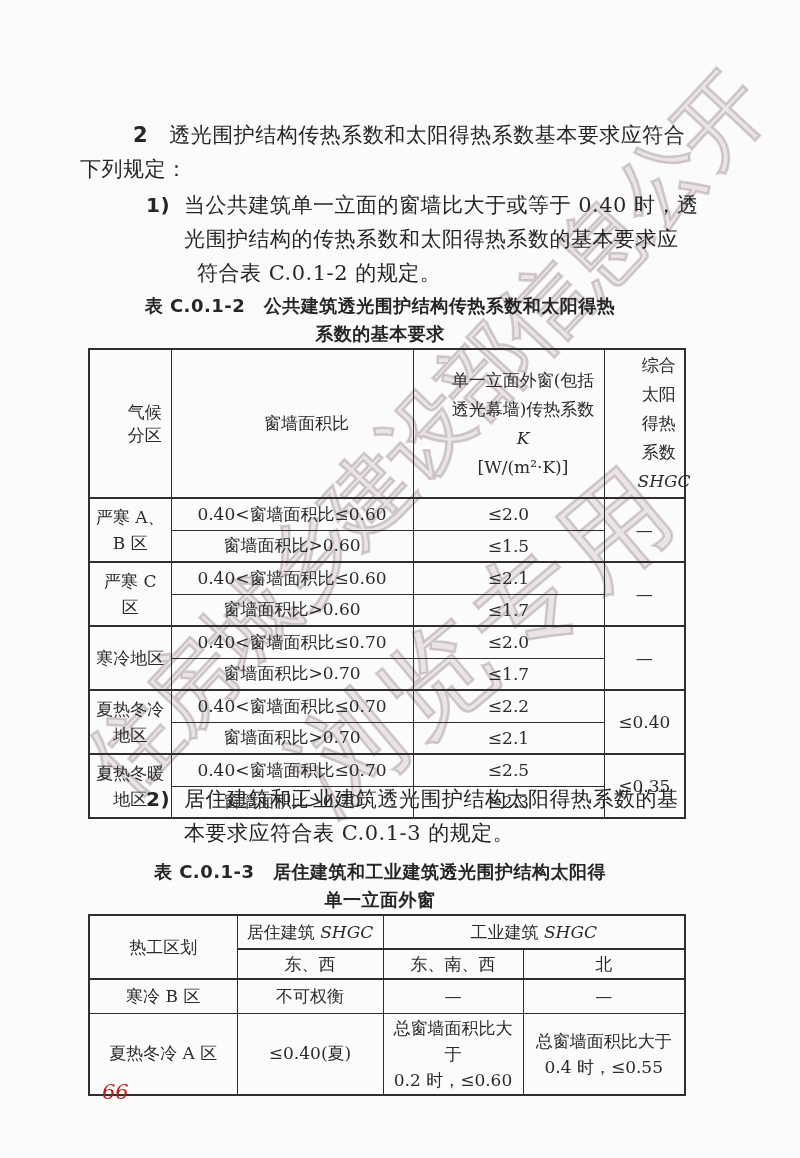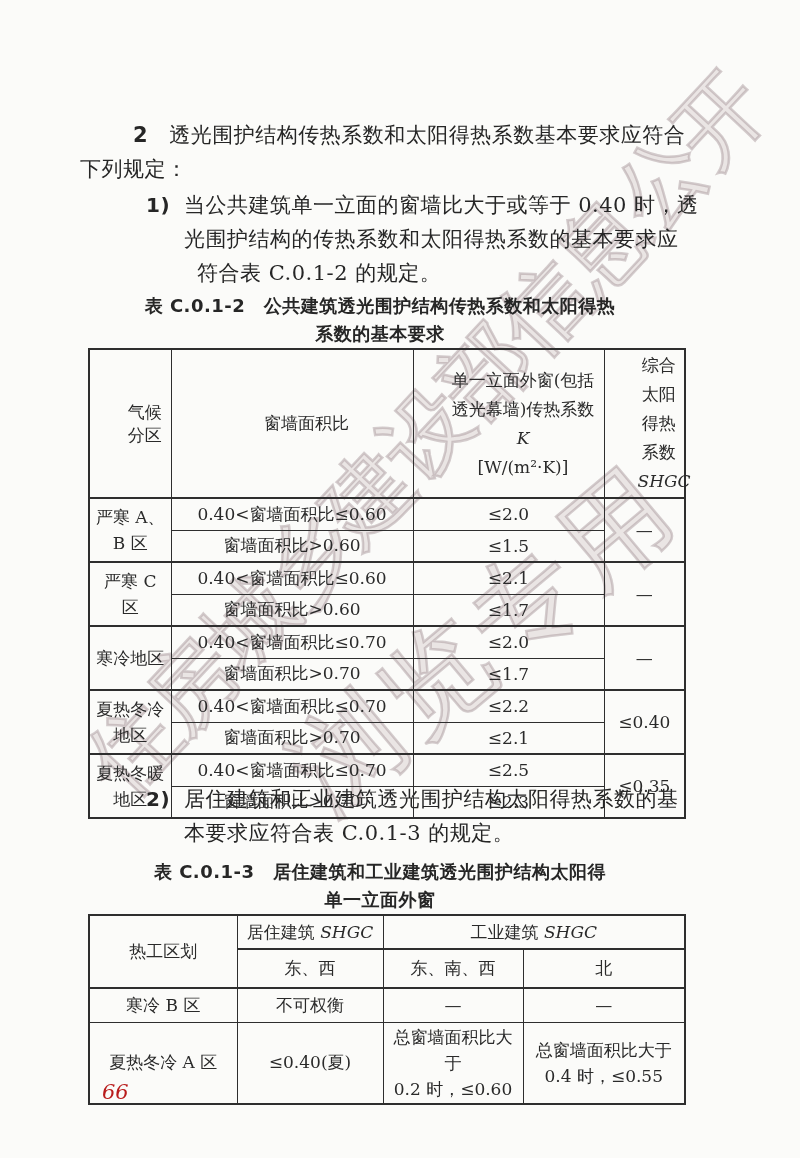--- a/index.html
+++ b/index.html
@@ -45,21 +45,21 @@
   th { font-weight:normal; }
   td, th { text-align:center; vertical-align:middle; padding:1px 4px; }
   .t1 thead th { height:96px;padding-left:33px; }
   .t1 thead th, .t2 thead th { border-bottom-width:2.5px; }
   .t1 tbody tr { height:32px;margin-top:29px; }
   .t1 tbody tr.group-start td { border-top-width:2.5px; }
   .hdr-line { line-height:29px; }
   .pre { white-space:pre-line; line-height:26px; }
   .sym { font-style:italic; font-family:"DejaVu Serif", serif; }
   .t2 tr.h1 { height:34px; }
-  .t2 tr.h2 { height:39px; }
+  .t2 tr.h2 { height:30px; }
   .t2 tr.r1 { height:34px; }
   .t2 tr.r2 { height:54px; }
   .t2 tr.r1 td { border-top-width:2.5px; }
   
   .pagenum {
     position:absolute; left:102px; top:1080px;
     font-size:21px; font-style:italic; color:#b91c1c; z-index:2;
     font-family:"DejaVu Serif", serif;
   }
 </style>

